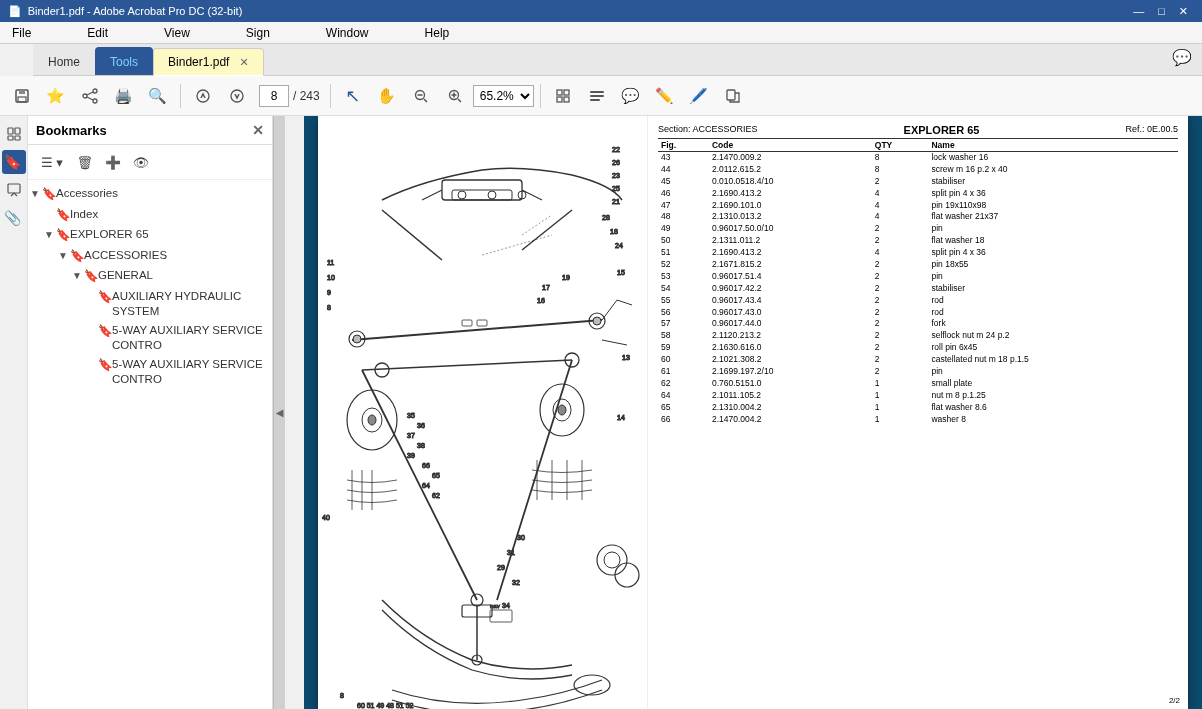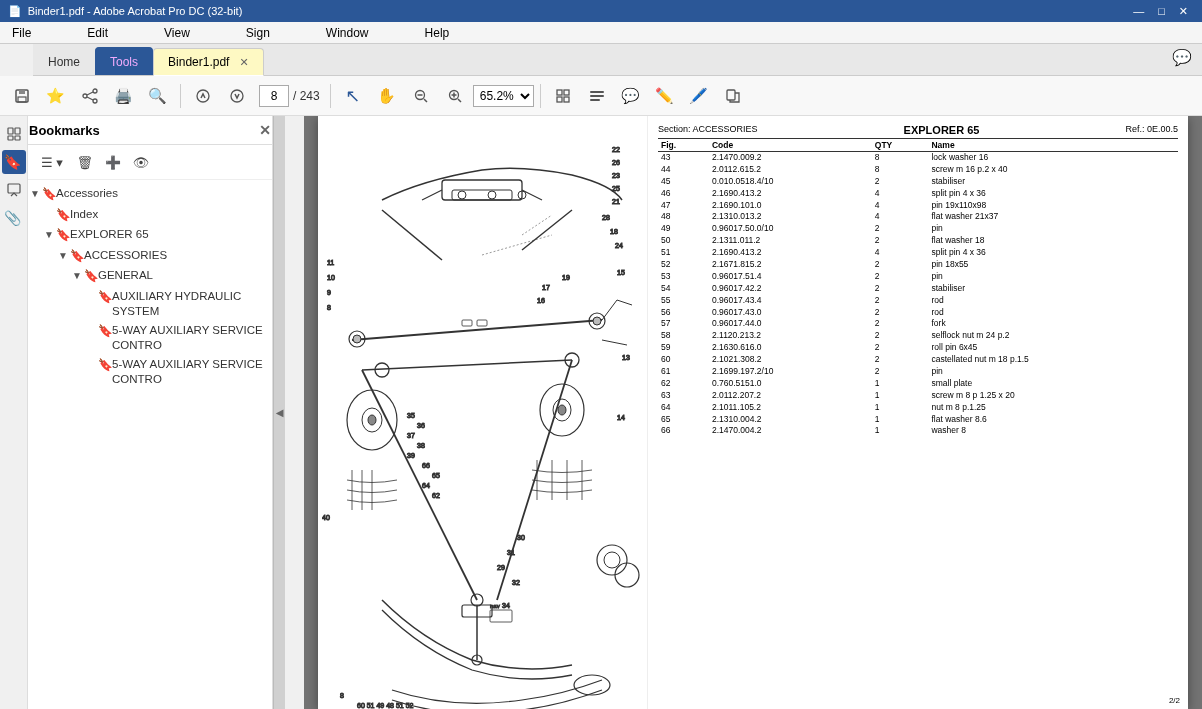--- a/index.html
+++ b/index.html
@@ -68,21 +68,21 @@
       border-radius: 4px 4px 0 0;
       gap: 6px;
     }
     .tab.active {
       background: #fef9c3;
       border-color: #ccc;
       border-bottom: 1px solid white;
       margin-bottom: -1px;
     }
     .tab.home { color: #333; background: #e8e8e8; }
-    .tab.tools { background: #2b5797; color: #f0abfc; border-color: #2b5797; }
+    .tab.tools { background: #2b5797; color: #7dd3fc; border-color: #2b5797; }
     .tab-close { font-size: 11px; color: #666; cursor: pointer; margin-left: 4px; }
     .tab-chat-icon {
       position: absolute;
       right: 10px;
       top: 4px;
       color: #555;
       font-size: 16px;
       cursor: pointer;
     }
 
@@ -172,21 +172,21 @@
       background: white;
       border-right: 1px solid #ddd;
       display: flex;
       flex-direction: column;
       overflow: hidden;
     }
     .bookmarks-header {
       display: flex;
       align-items: center;
       justify-content: space-between;
-      padding: 6px 1px;
+      padding: 6px 8px;
       border-bottom: 1px solid #ddd;
       font-weight: bold;
       font-size: 13px;
     }
     .bookmarks-toolbar {
       display: flex;
       align-items: center;
       padding: 4px 6px;
       gap: 2px;
       border-bottom: 1px solid #eee;
@@ -240,21 +240,21 @@
       word-break: break-word;
     }
     .indent-1 { padding-left: 14px; }
     .indent-2 { padding-left: 28px; }
     .indent-3 { padding-left: 42px; }
     .indent-4 { padding-left: 56px; }
 
     
     .pdf-area {
       flex: 1;
-      background: #737373;
+      background: #0c4a6e;
       overflow: hidden;
       position: relative;
       margin-left: 19px;
     }
     .pdf-page {
       position: absolute;
       top: 10px;
       left: 50%;
       transform: translateX(-50%);
       width: 650px;
@@ -790,26 +790,20 @@
                   <td>2</td>
                   <td>pin</td>
                 </tr>
                 <tr>
                   <td>62</td>
                   <td>0.760.5151.0</td>
                   <td>1</td>
                   <td>small plate</td>
                 </tr>
                 <tr>
-                  <td>63</td>
-                  <td>2.0112.207.2</td>
-                  <td>1</td>
-                  <td>screw m 8 p 1.25 x 20</td>
-                </tr>
-                <tr>
                   <td>64</td>
                   <td>2.1011.105.2</td>
                   <td>1</td>
                   <td>nut m 8 p.1.25</td>
                 </tr>
                 <tr>
                   <td>65</td>
                   <td>2.1310.004.2</td>
                   <td>1</td>
                   <td>flat washer 8.6</td>

